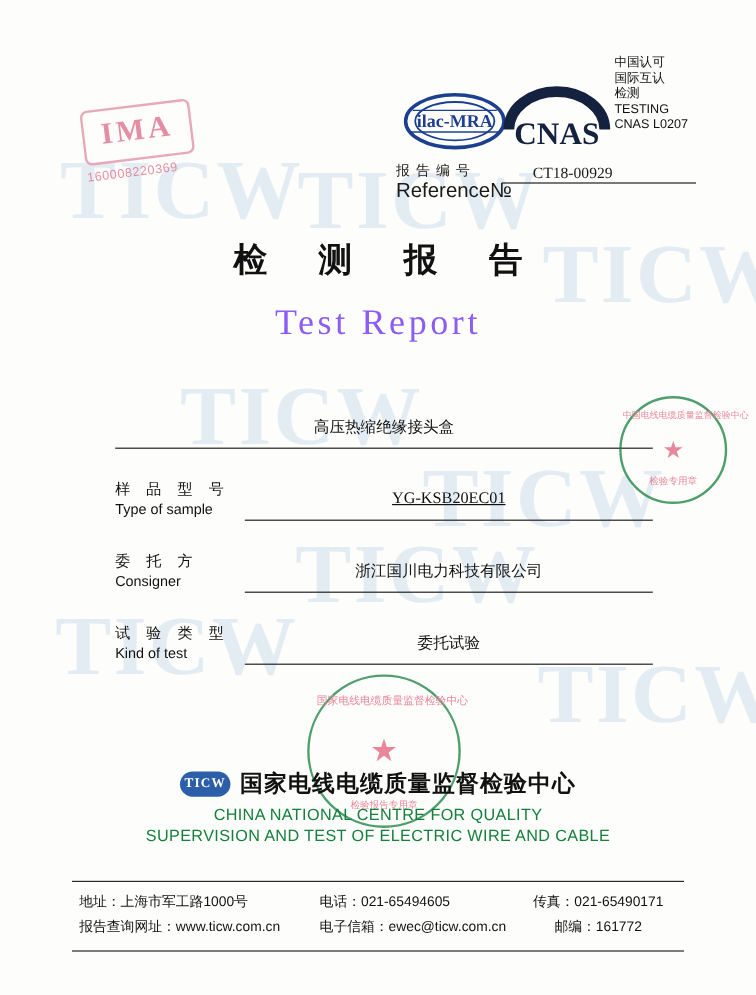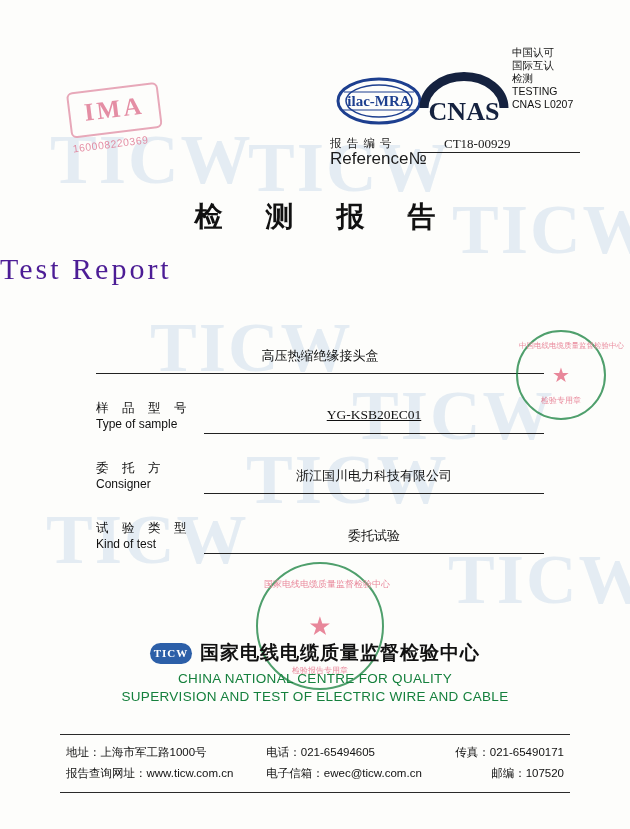--- a/index.html
+++ b/index.html
@@ -138,24 +138,25 @@
     font-weight: bold;
     letter-spacing: 18px;
     text-indent: 18px;
     color: #111;
   }
   .title-en {
     position: absolute;
     top: 252px;
     left: 0;
     width: 630px;
+    text-align: center;
     font-family: "Liberation Serif", serif;
     font-size: 30px;
     letter-spacing: 3px;
-    color: #4c1d95;
+    color: #8b5cf6;
   }
 
   
   .fields {
     position: absolute;
     top: 340px;
     left: 96px;
     width: 448px;
   }
   .field-row {
@@ -293,21 +294,21 @@
     color: #111;
   }
   .footer-row {
     display: flex;
     justify-content: space-between;
     padding: 2px 6px;
     line-height: 17px;
   }
   .footer-row .c1 { width: 214px; }
   .footer-row .c2 { width: 178px; }
-  .footer-row .c3 { width: 140px; text-align: right; }
+  .footer-row .c3 { width: 140px; text-align: center; }
 </style>
 </head>
 <body>
 
 <div id="page">
 
   <div class="wm" style="left:50px;  top:120px; font-size:70px;">TICW</div>
   <div class="wm" style="left:248px; top:128px; font-size:70px;">TICW</div>
   <div class="wm" style="left:452px; top:190px; font-size:70px;">TICW</div>
   <div class="wm" style="left:150px; top:308px; font-size:70px;">TICW</div>
@@ -419,17 +420,17 @@
 
   <div class="footer">
     <div class="footer-row">
       <div class="c1">地址：上海市军工路1000号</div>
       <div class="c2">电话：021-65494605</div>
       <div class="c3">传真：021-65490171</div>
     </div>
     <div class="footer-row">
       <div class="c1">报告查询网址：www.ticw.com.cn</div>
       <div class="c2">电子信箱：ewec@ticw.com.cn</div>
-      <div class="c3">邮编：107520</div>
+      <div class="c3">邮编：161772</div>
     </div>
   </div>
 
 </div>
 
 </body></html>

